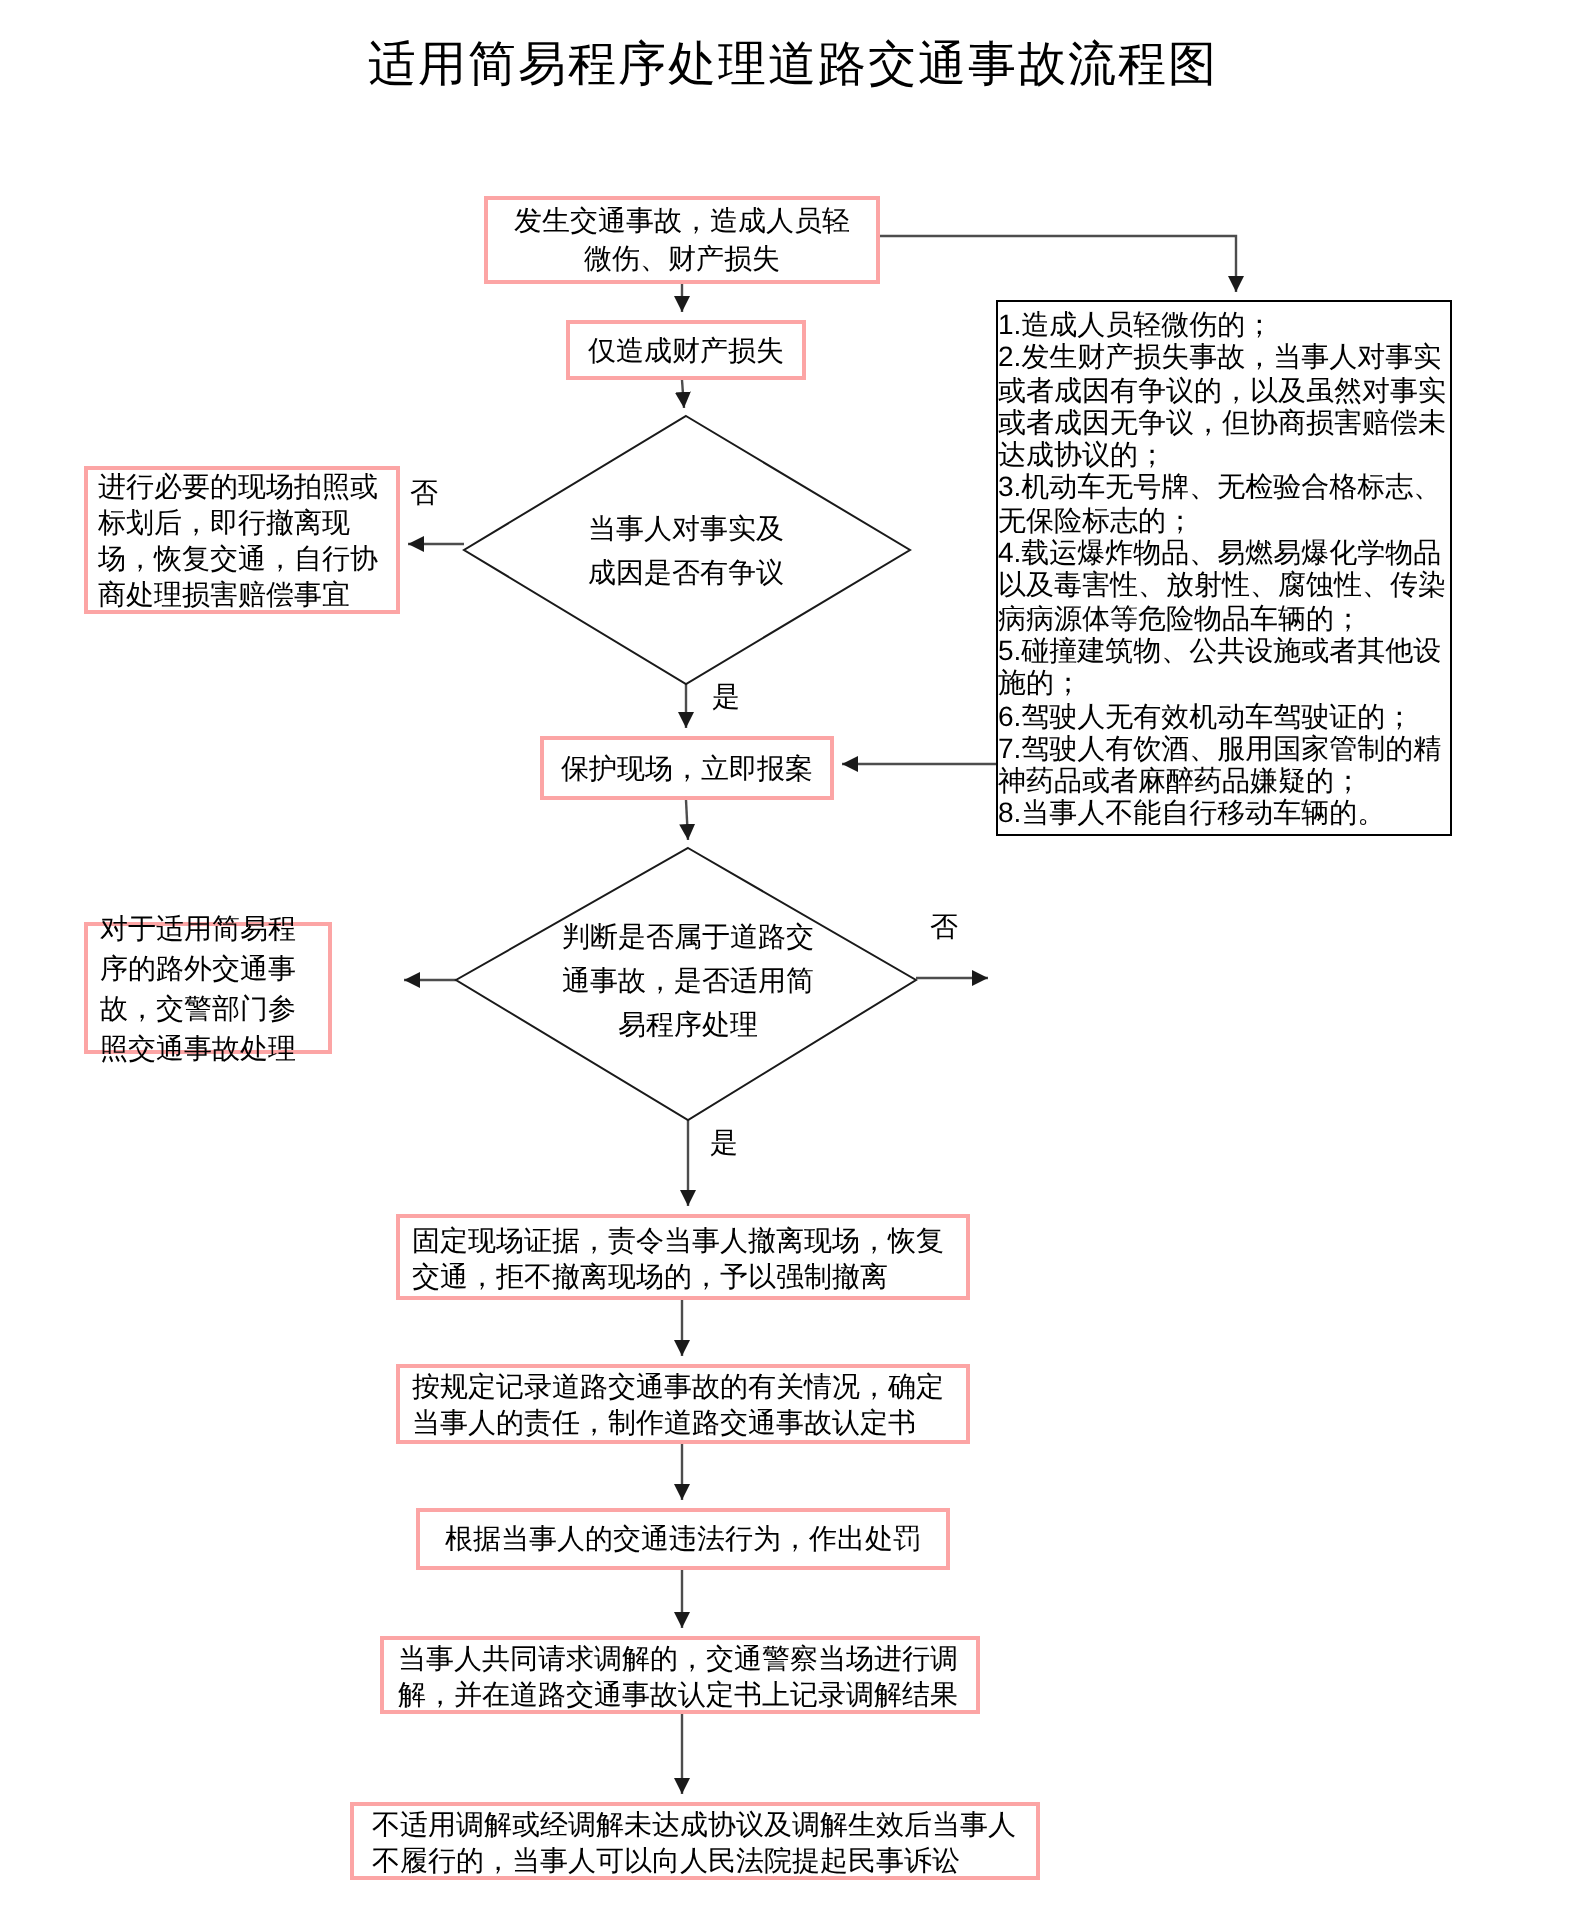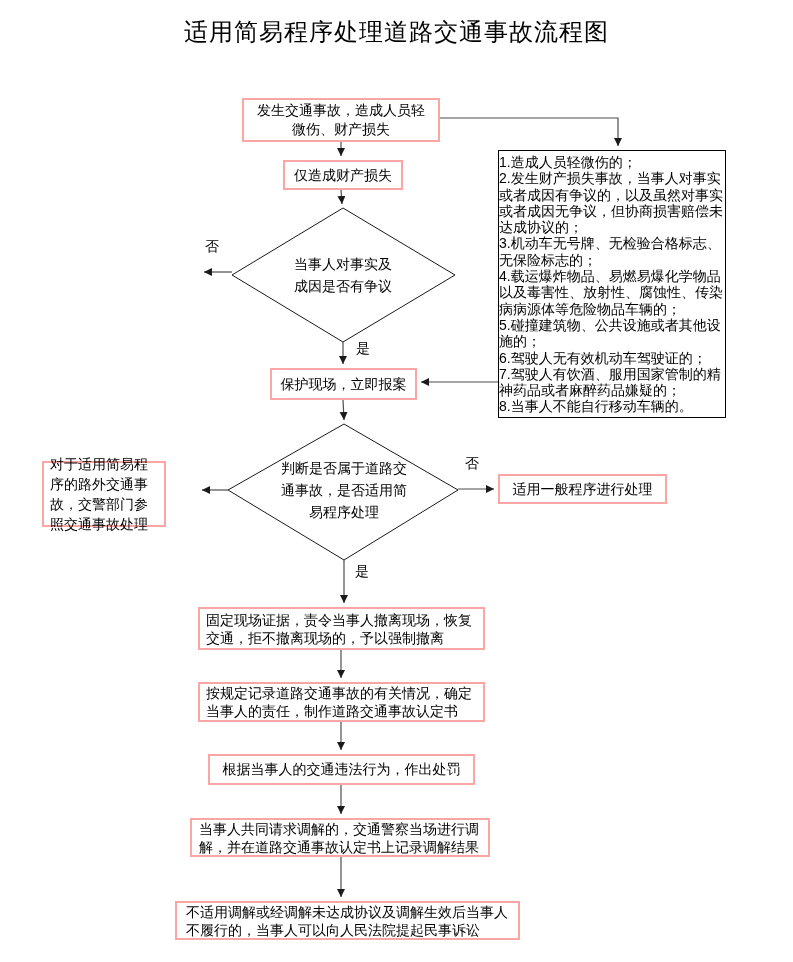--- a/index.html
+++ b/index.html
@@ -136,39 +136,39 @@
     <polygon points="343,208 455,275 343,342 232,275" fill="#ffffff" stroke="#1a1a1a" stroke-width="1"></polygon>
     <polygon points="344,424 458,490 344,560 228,490" fill="#ffffff" stroke="#1a1a1a" stroke-width="1"></polygon>
   </svg>
 
   <div class="node" id="n-start">发生交通事故，造成人员轻微伤、财产损失</div>
 
   <div class="node" id="n-property">仅造成财产损失</div>
 
   <div class="diamond-label" id="d1-label">当事人对事实及成因是否有争议</div>
 
+  <div class="node left-align" id="n-leave">进行必要的现场拍照或标划后，即行撤离现场，恢复交通，自行协商处理损害赔偿事宜</div>
 
   <div class="panel">
     <div class="cond-item">1.造成人员轻微伤的；</div>
     <div class="cond-item">2.发生财产损失事故，当事人对事实或者成因有争议的，以及虽然对事实或者成因无争议，但协商损害赔偿未达成协议的；</div>
     <div class="cond-item">3.机动车无号牌、无检验合格标志、无保险标志的；</div>
     <div class="cond-item">4.载运爆炸物品、易燃易爆化学物品以及毒害性、放射性、腐蚀性、传染病病源体等危险物品车辆的；</div>
     <div class="cond-item">5.碰撞建筑物、公共设施或者其他设施的；</div>
     <div class="cond-item">6.驾驶人无有效机动车驾驶证的；</div>
     <div class="cond-item">7.驾驶人有饮酒、服用国家管制的精神药品或者麻醉药品嫌疑的；</div>
     <div class="cond-item">8.当事人不能自行移动车辆的。</div>
   </div>
 
   <div class="node" id="n-protect">保护现场，立即报案</div>
 
   <div class="diamond-label" id="d2-label">判断是否属于道路交通事故，是否适用简易程序处理</div>
 
   <div class="node left-align" id="n-offroad">对于适用简易程序的路外交通事故，交警部门参照交通事故处理</div>
 
-  <div class="node" id="n-general">适用一般程序进行处理</div>
 
   <div class="node left-align" id="n-fix">固定现场证据，责令当事人撤离现场，恢复交通，拒不撤离现场的，予以强制撤离</div>
 
   <div class="node left-align" id="n-record">按规定记录道路交通事故的有关情况，确定当事人的责任，制作道路交通事故认定书</div>
 
   <div class="node" id="n-punish">根据当事人的交通违法行为，作出处罚</div>
 
   <div class="node left-align" id="n-litigation">不适用调解或经调解未达成协议及调解生效后当事人不履行的，当事人可以向人民法院提起民事诉讼</div>
 
   <div class="node left-align" id="n-mediation">当事人共同请求调解的，交通警察当场进行调解，并在道路交通事故认定书上记录调解结果</div>

